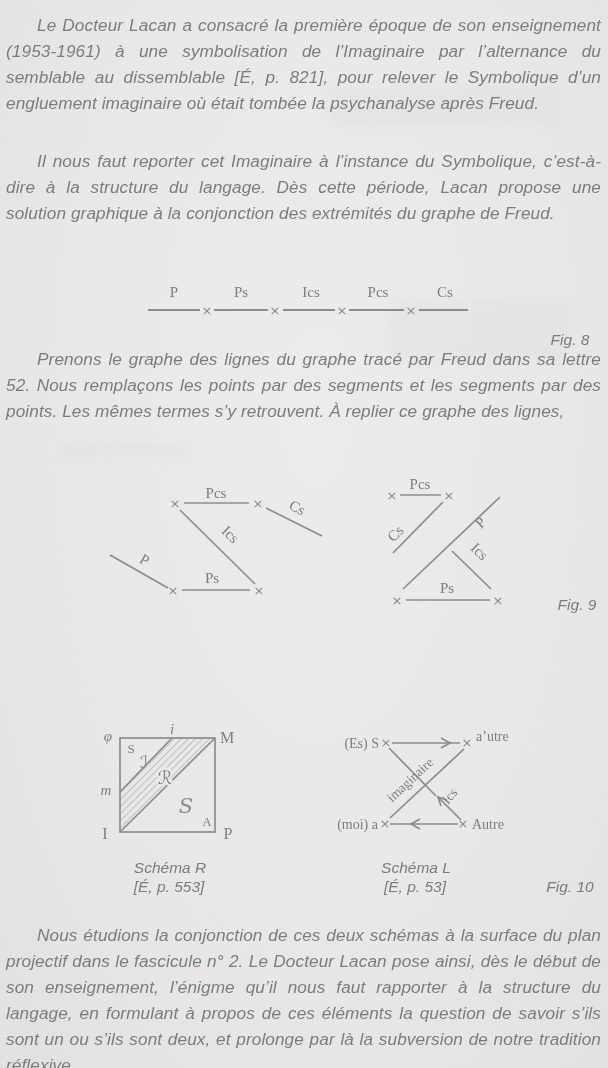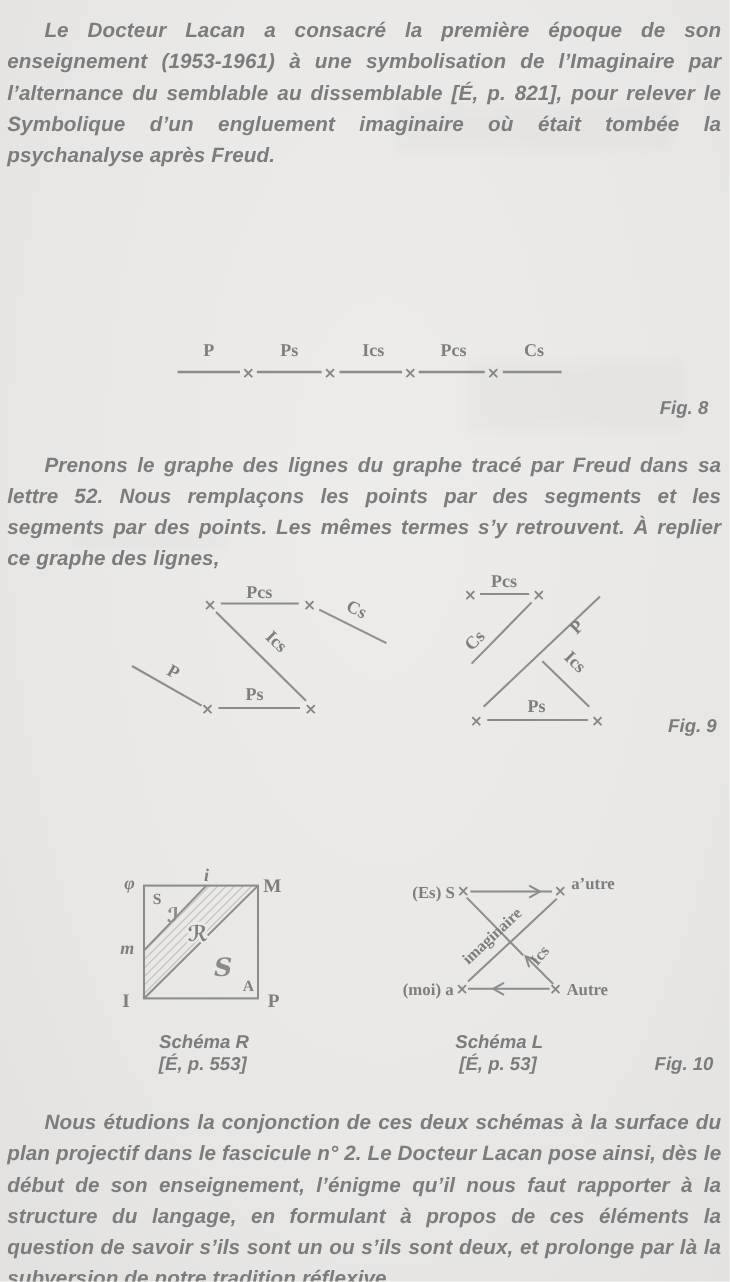--- a/index.html
+++ b/index.html
@@ -1,20 +1,20 @@
 <!DOCTYPE html>
 <html><head>
 <meta charset="utf-8">
 <style>
   html,body{margin:0;padding:0;}
   body{
     width:608px;height:1068px;overflow:hidden;position:relative;
     background:radial-gradient(ellipse at 52% 38%, #edecea 0%, #e9e8e6 55%, #e2e1df 100%);
   }
-  .page{position:absolute;left:0;top:0;width:488px;height:1068px;font-weight:bold;}
+  .page{position:absolute;left:0;top:0;width:488px;height:1068px;}
   .para{
     position:absolute;left:6px;width:595px;margin:0;
     font-family:"Liberation Sans",sans-serif;font-style:italic;
     font-size:17.2px;line-height:26px;color:#7c7c7c;
     text-align:justify;letter-spacing:0.1px;
   }
   .indent{text-indent:31px;}
   .figsvg{position:absolute;left:0;}
   
   .flabel{font-family:"Liberation Serif","DejaVu Serif",serif;font-size:15px;fill:#7e7e7e;}
@@ -37,21 +37,22 @@
 </head>
 <body>
 
 <div class="page">
 
   <div class="bleed" style="left:330px;top:86px;width:230px;height:40px;"></div>
   <div class="bleed" style="left:390px;top:300px;width:180px;height:60px;"></div>
   <div class="bleed" style="left:60px;top:444px;width:130px;height:14px;"></div>
 
   <p class="para indent" style="top:12px">Le Docteur Lacan a consacré la première époque de son enseignement (1953-1961) à une symbolisation de l’Imaginaire par l’alternance du semblable au dissemblable [É, p. 821], pour relever le Symbolique d’un engluement imaginaire où était tombée la psychanalyse après Freud.</p>
-  <p class="para indent" style="top:374px">Prenons le graphe des lignes du graphe tracé par Freud dans sa lettre 52. Nous remplaçons les points par des segments et les segments par des points. Les mêmes termes s’y retrouvent. À replier ce graphe des lignes,</p>
+  <p class="para indent" style="top:148px">Il nous faut reporter cet Imaginaire à l’instance du Symbolique, c’est-à-dire à la structure du langage. Dès cette période, Lacan propose une solution graphique à la conjonction des extrémités du graphe de Freud.</p>
+  <p class="para indent" style="top:346px">Prenons le graphe des lignes du graphe tracé par Freud dans sa lettre 52. Nous remplaçons les points par des segments et les segments par des points. Les mêmes termes s’y retrouvent. À replier ce graphe des lignes,</p>
   <p class="para indent" style="top:922px">Nous étudions la conjonction de ces deux schémas à la surface du plan projectif dans le fascicule n° 2. Le Docteur Lacan pose ainsi, dès le début de son enseignement, l’énigme qu’il nous faut rapporter à la structure du langage, en formulant à propos de ces éléments la question de savoir s’ils sont un ou s’ils sont deux, et prolonge par là la subversion de notre tradition réflexive.</p>
 
   <svg class="figsvg" style="top:270px" width="608" height="80" viewBox="0 270 608 80">
     <text class="flabel" text-anchor="middle" x="174" y="297">P</text>
     <text class="flabel" text-anchor="middle" x="241" y="297">Ps</text>
     <text class="flabel" text-anchor="middle" x="311" y="297">Ics</text>
     <text class="flabel" text-anchor="middle" x="378" y="297">Pcs</text>
     <text class="flabel" text-anchor="middle" x="445" y="297">Cs</text>
 
     <line class="dline-thick" x1="148" y1="310" x2="200" y2="310"></line>

